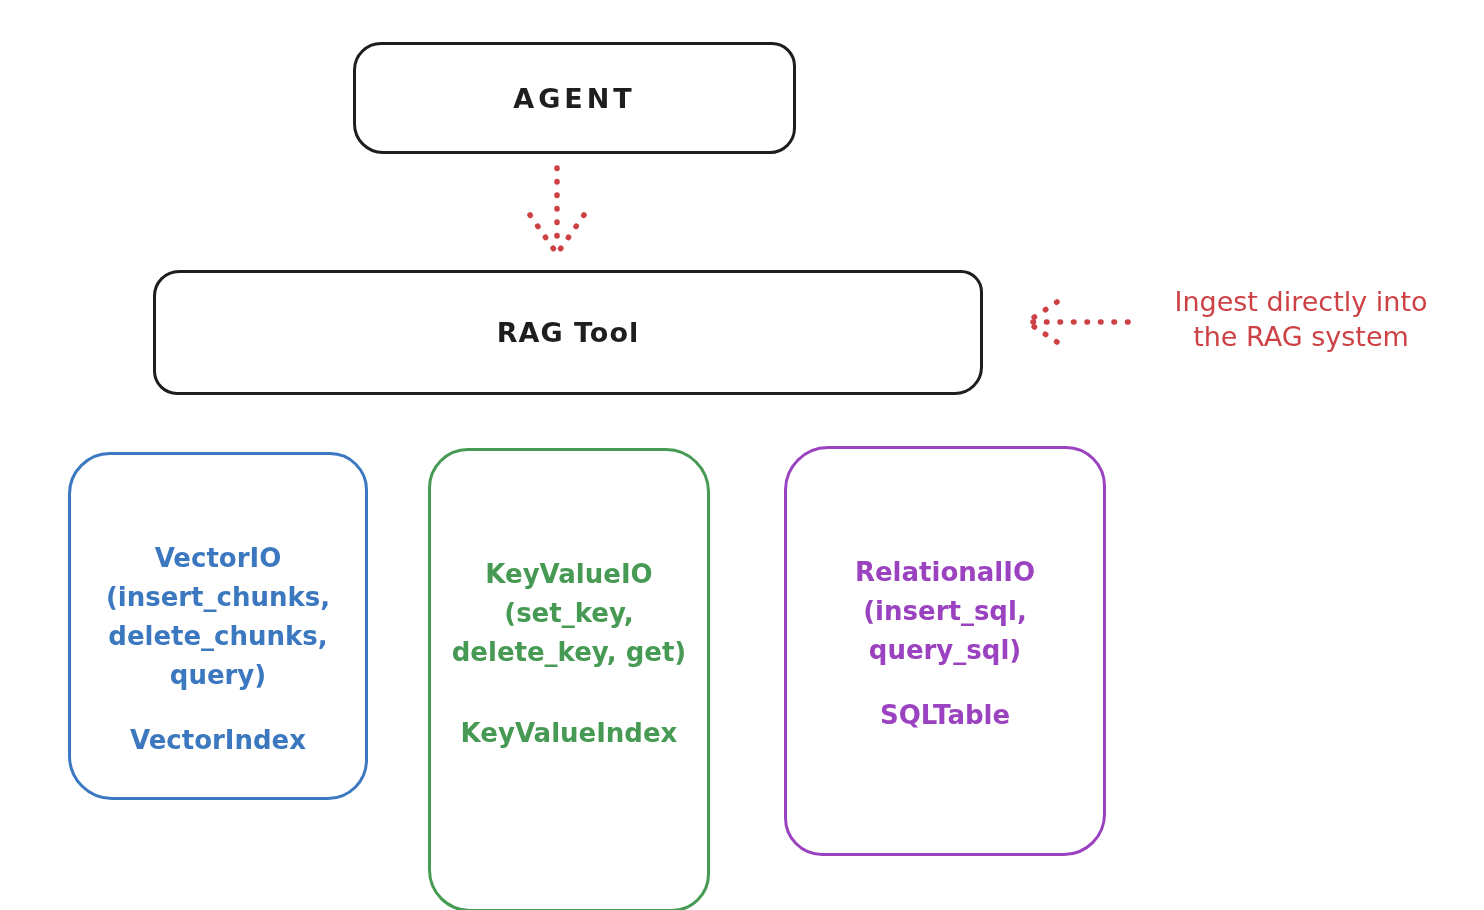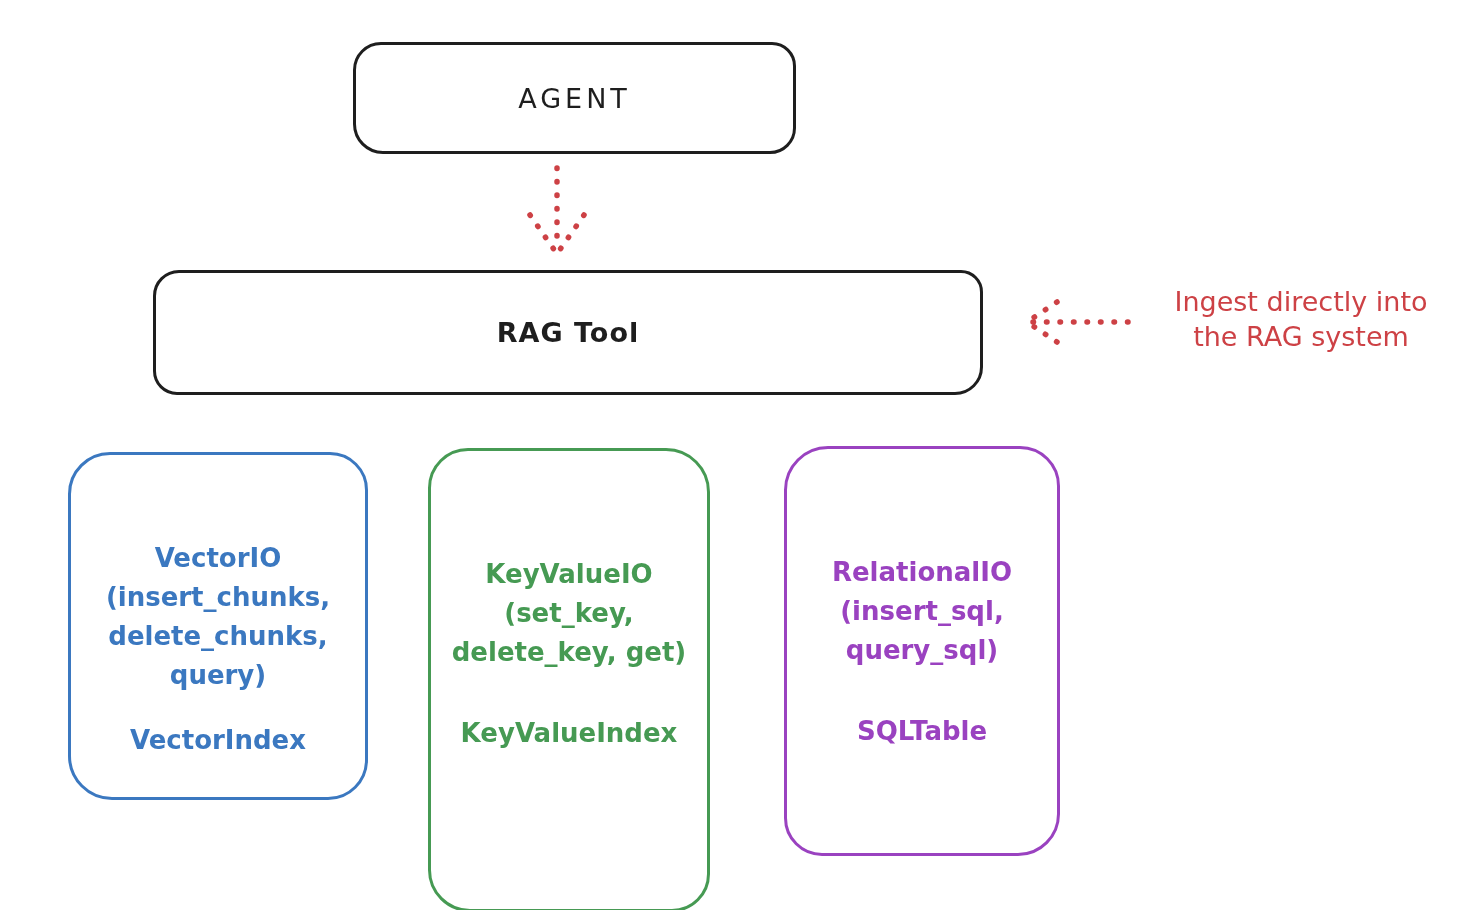--- a/index.html
+++ b/index.html
@@ -18,21 +18,21 @@
     display: flex;
     align-items: center;
     justify-content: center;
     text-align: center;
   }
   
   .agent-node {
     left: 353px; top: 42px; width: 443px; height: 112px;
     border: 3.5px solid #1e1e1e;
     border-radius: 28px 24px 26px 30px;
-    font-size: 27px; font-weight: 400; letter-spacing: 4px; color: #1e1e1e;
+    font-size: 27px; font-weight: 700; letter-spacing: 4px; color: #1e1e1e;
   }
   .ragtool-node {
     left: 153px; top: 270px; width: 830px; height: 125px;
     border: 3.5px solid #1e1e1e;
     border-radius: 26px 22px 28px 24px;
     font-size: 27px; font-weight: 700; letter-spacing: 1px; color: #1e1e1e; text-align: right;
   }
   
   .backend {
     position: absolute;
@@ -48,25 +48,25 @@
     color: #3b78c0; padding-top: 84px;
   }
   .backend-vector .index-label { margin-top: 26px; }
   .backend-keyvalue {
     left: 428px; top: 448px; width: 282px; height: 464px;
     border: 3.5px solid #469a53; border-radius: 40px 44px 38px 42px;
     color: #469a53; padding-top: 104px;
   }
   .backend-keyvalue .index-label { margin-top: 42px; }
   .backend-relational {
-    left: 784px; top: 446px; width: 276px; height: 410px;
+    left: 784px; top: 446px; width: 322px; height: 410px;
     border: 3.5px solid #9a42c0; border-radius: 44px 40px 42px 38px;
     color: #9a42c0; padding-top: 104px;
   }
-  .backend-relational .index-label { margin-top: 42px; }
+  .backend-relational .index-label { margin-top: 26px; }
   
   .annotation-text {
     position: absolute;
     left: 1133px; top: 284px; width: 336px;
     text-align: center;
     font-size: 27px; font-weight: 400; line-height: 1.3;
     color: #cd4145;
     white-space: pre-line;
   }
   

